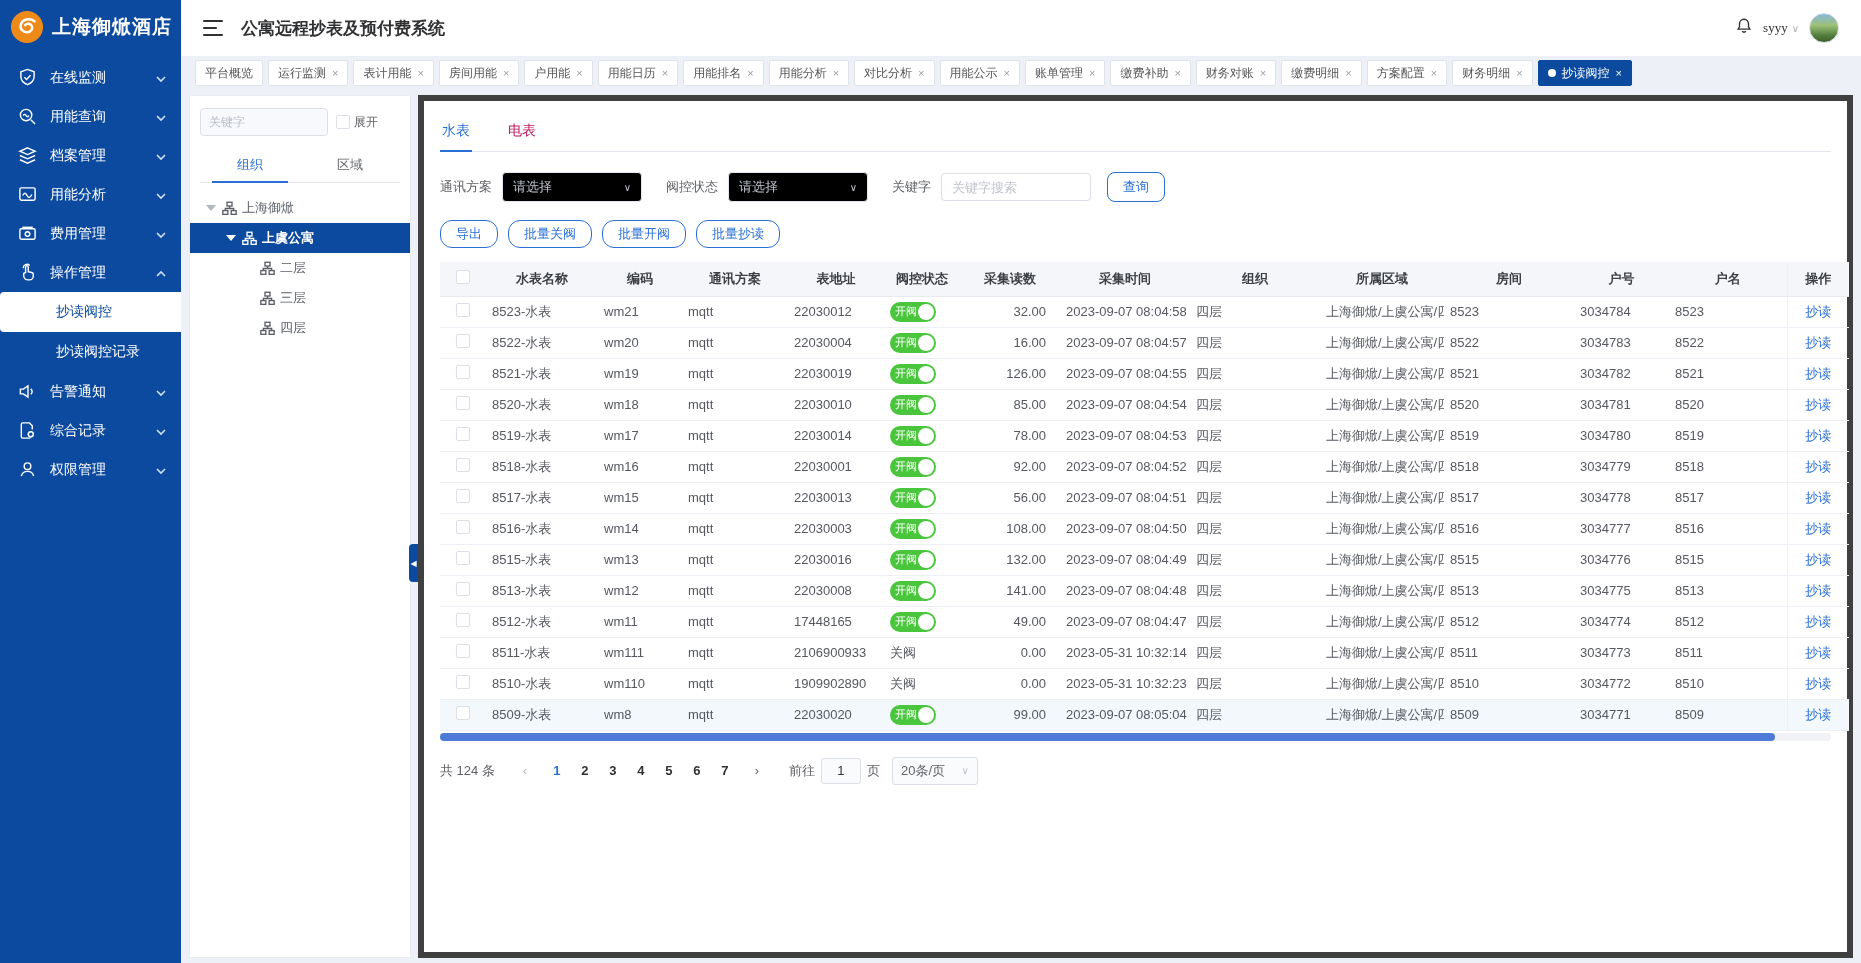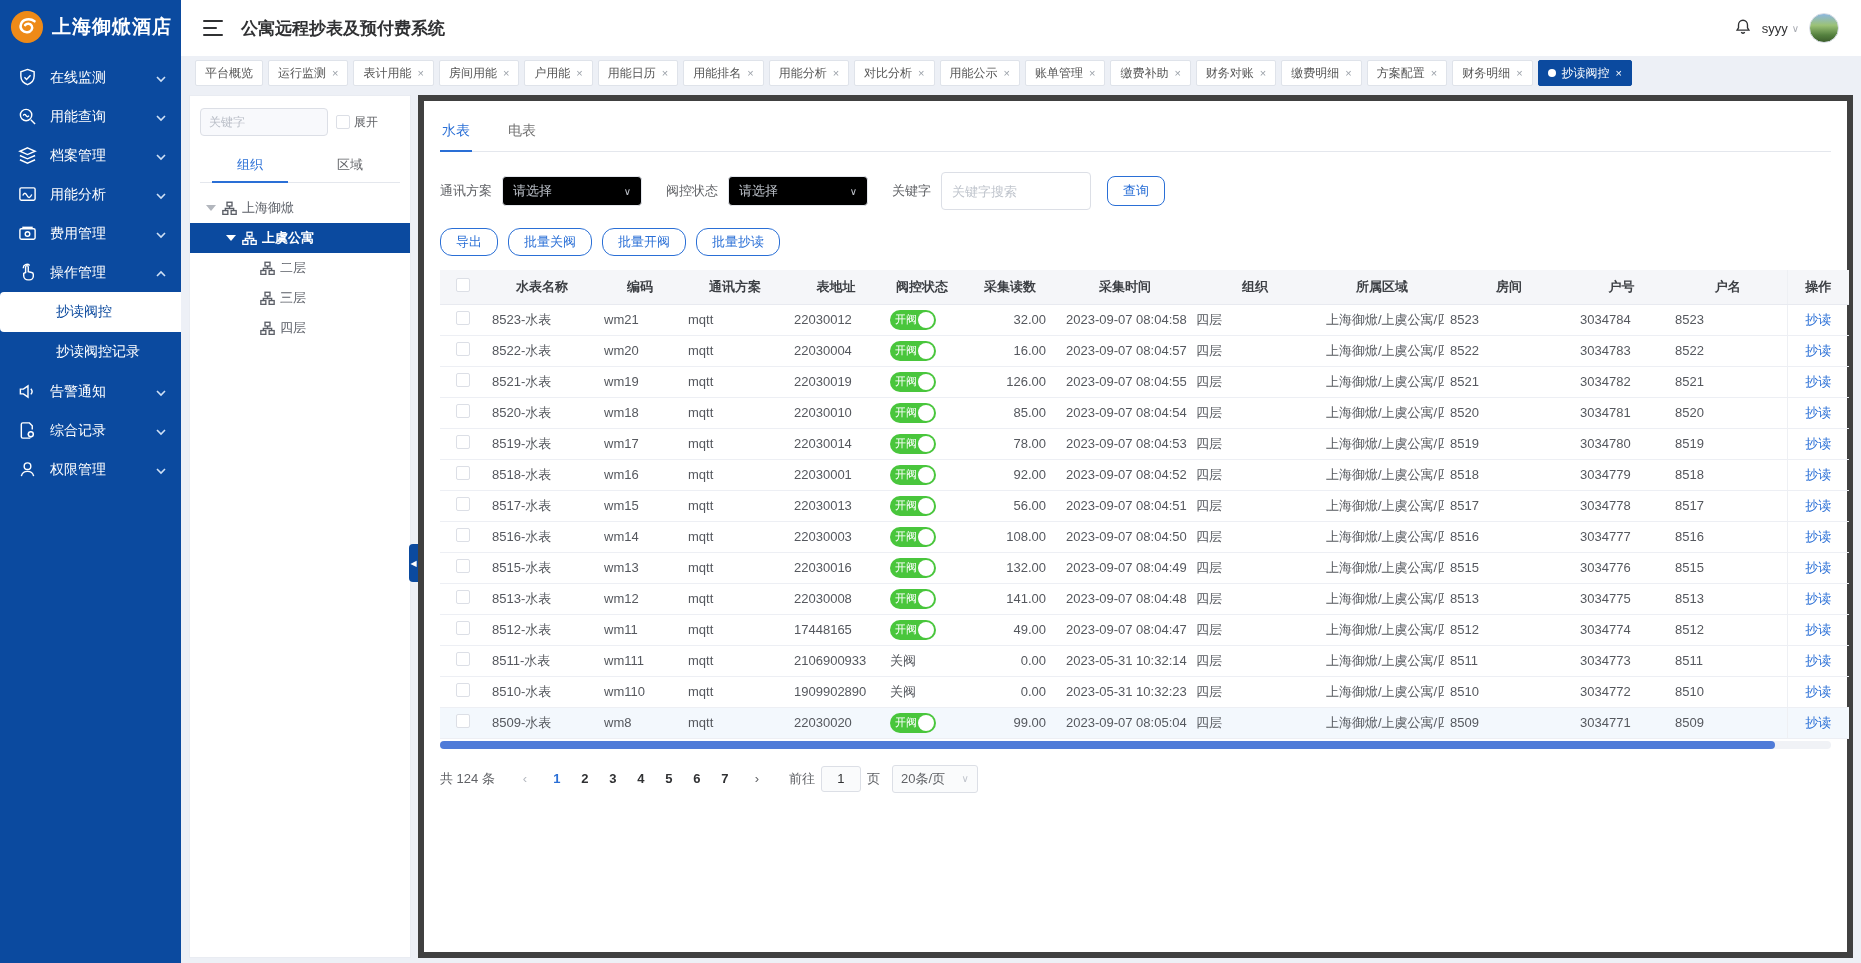--- a/index.html
+++ b/index.html
@@ -20,21 +20,21 @@
   .submenu-item { height:40px; display:flex; align-items:center; padding-left:56px; font-size:14px; cursor:pointer; color:#fff; }
   .submenu-item.active { background:#fff; color:#0b4a9f; border-radius:4px 0 0 4px; }
 
   
   .right { flex:1; display:flex; flex-direction:column; min-width:0; }
   .topbar { height:56px; background:#fff; display:flex; align-items:center; padding:0 22px; gap:18px; }
   .hamburger { width:20px; height:16px; display:flex; flex-direction:column; justify-content:space-between; cursor:pointer; }
   .hamburger i { display:block; height:2px; background:#303133; border-radius:1px; }
   .hamburger i:nth-child(1){ width:20px; } .hamburger i:nth-child(2){ width:14px; } .hamburger i:nth-child(3){ width:20px; }
   .app-title { font-size:17px; font-weight:bold; }
-  .topbar-right { margin-left:auto; display:flex; align-items:center; gap:10px; }
+  .topbar-right { margin-left:auto; display:flex; align-items:center; gap:10px;font-family:Liberation Serif, serif; }
   .bell svg { width:18px; height:18px; stroke:#303133; }
   .user-name { font-size:13px; color:#303133; display:flex; align-items:center; gap:4px; cursor:pointer; }
   .user-name .chev-s { color:#a8abb2; font-size:10px; }
   .avatar { width:30px; height:30px; border-radius:50%; background:linear-gradient(180deg,#8cb7e0 0%,#9cc277 40%,#55813f 75%,#3c5e2c 100%); border:1px solid #d8dde5; cursor:pointer; }
 
   
   .tabbar { height:34px; background:#edf0f6; display:flex; align-items:center; gap:5px; padding:0 10px 0 14px; overflow:hidden; }
   .tab { height:26px; display:flex; align-items:center; gap:6px; background:#fff; border:1px solid #dfe3ea; padding:0 9px; font-size:12px; color:#555; cursor:pointer; white-space:nowrap; border-radius:2px; }
   .tab .tab-close { font-size:11px; color:#9aa0a8; cursor:pointer; }
   .tab.active { background:#0b4a9f; border-color:#0b4a9f; color:#fff; }
@@ -59,29 +59,29 @@
   .tree-row .caret { width:0; height:0; border-left:5px solid transparent; border-right:5px solid transparent; border-top:6px solid #b2b6bd; margin-right:1px; }
   .tree-row.selected { background:#0b4a9f; color:#fff; font-weight:bold; margin:0 -10px; padding:0 10px; }
   .tree-row.selected .caret { border-top-color:#fff; }
   .site-icon { width:15px; height:15px; }
   .site-icon svg { width:15px; height:15px; stroke:currentColor; }
   .collapse-handle { position:absolute; right:-8px; top:448px; width:9px; height:38px; background:#0b4a9f; border-radius:4px 0 0 4px; display:flex; align-items:center; justify-content:center; cursor:pointer; color:#fff; font-size:8px; }
 
   .main-card { flex:1; background:#fff; border:6px solid #404040; padding:0 16px; min-width:0; display:flex; flex-direction:column; }
 
   .meter-tabs { display:flex; gap:34px; border-bottom:1px solid #e4e7ed; padding-top:12px; }
-  .meter-tab { padding:9px 2px 11px; font-size:14px; color:#737373; cursor:pointer; position:relative; }
+  .meter-tab { padding:9px 2px 11px; font-size:14px; color:#be185d; cursor:pointer; position:relative; }
   .meter-tab.active { color:#2a6fd6; }
   .meter-tab.active::after { content:""; position:absolute; left:0; right:0; bottom:-1px; height:2px; background:#2a6fd6; }
 
   .filter-row { display:flex; align-items:center; gap:10px; margin-top:20px; }
   .f-label { font-size:13px; color:#606266; }
   .f-select { width:140px; height:30px; background:#000000; border:1px solid #e4e7ed; border-radius:4px; display:flex; align-items:center; justify-content:space-between; padding:0 10px; color:#bfc4cc; font-size:13px; cursor:not-allowed; }
   .f-select .sel-chev { font-size:10px; color:#c0c4cc; }
-  .f-input { width:150px; height:38px; border:1px solid #dcdfe6; border-radius:4px; padding:0 10px; font-size:13px; color:#404040; font-family:inherit; }
+  .f-input { width:150px; height:28px; border:1px solid #dcdfe6; border-radius:4px; padding:0 10px; font-size:13px; color:#404040; font-family:inherit; }
   .f-input::placeholder { color:#bfc4cc; }
   .btn-query { margin-left:6px; height:30px; padding:0 15px; background:#fff; border:1px solid #2a6fd6; color:#2a6fd6; border-radius:8px; font-size:13px; cursor:pointer; font-family:inherit; }
 
   .action-row { display:flex; gap:10px; margin-top:18px; }
   .btn-action { height:28px; padding:0 15px; background:#fff; border:1px solid #2a6fd6; color:#2a6fd6; border-radius:12px; font-size:13px; cursor:pointer; font-family:inherit; }
 
   
   .table-wrap { margin-top:14px; }
   table { width:100%; border-collapse:collapse; table-layout:fixed; }
   thead th { background:#f5f6f9; height:34px; font-size:13px; color:#3c3f44; font-weight:bold; text-align:center; border-bottom:1px solid #e8eaf0; padding:0 6px; white-space:nowrap; overflow:hidden; }

